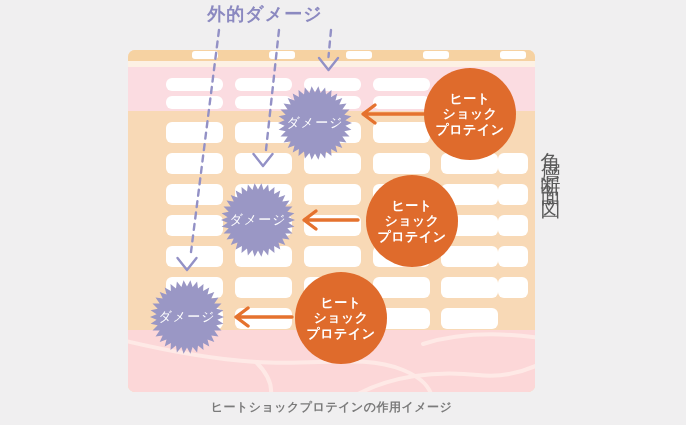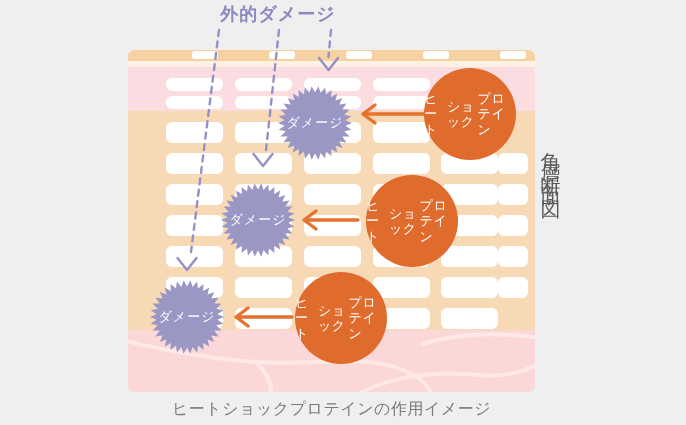--- a/index.html
+++ b/index.html
@@ -15,29 +15,29 @@
   .grid{position:absolute;left:0;top:0;width:100%;height:100%;}
   .cell{position:absolute;background:#ffffff;border-radius:6px;}
   .notch{position:absolute;background:#ffffff;border-radius:3px;}
   
   .star{position:absolute;width:88px;height:88px;text-decoration:underline;}
   .star svg{position:absolute;left:0;top:0;}
   .star-label{position:absolute;left:0;top:0;width:88px;height:88px;display:flex;
               align-items:center;justify-content:center;color:#fff;font-size:13px;letter-spacing:1px;}
   
   .hsp{position:absolute;width:92px;height:92px;border-radius:50%;background:#df6b2c;
-       display:flex;flex-direction:row;align-items:center;justify-content:center;
-       color:#fff;font-weight:normal;font-size:13px;line-height:15.5px;letter-spacing:.5px;}
+       display:flex;flex-direction:column;align-items:center;justify-content:center;
+       color:#fff;font-weight:bold;font-size:13px;line-height:15.5px;letter-spacing:.5px;}
   
-  .title{position:absolute;left:205px;top:2px;width:146px;text-align:center;
+  .title{position:absolute;left:192px;top:2px;width:146px;text-align:center;
          font-size:18px;font-weight:600;color:#8b89c0;letter-spacing:1px;}
   .side-label{position:absolute;left:538px;top:136px;writing-mode:vertical-rl;
               font-size:20px;color:#5a5a5a;letter-spacing:12px;}
   .caption{position:absolute;left:128px;top:399px;width:407px;text-align:center;
-           font-size:16px;color:#7b7b7b;letter-spacing:.5px;}
+           font-size:12px;color:#7b7b7b;letter-spacing:.5px;font-weight:bold;}
   .overlay{position:absolute;left:0;top:0;pointer-events:none;}
 </style>
 </head>
 <body>
 
 <div class="stage">
 
   <div class="title">外的ダメージ</div>
 
   <div class="panel">

